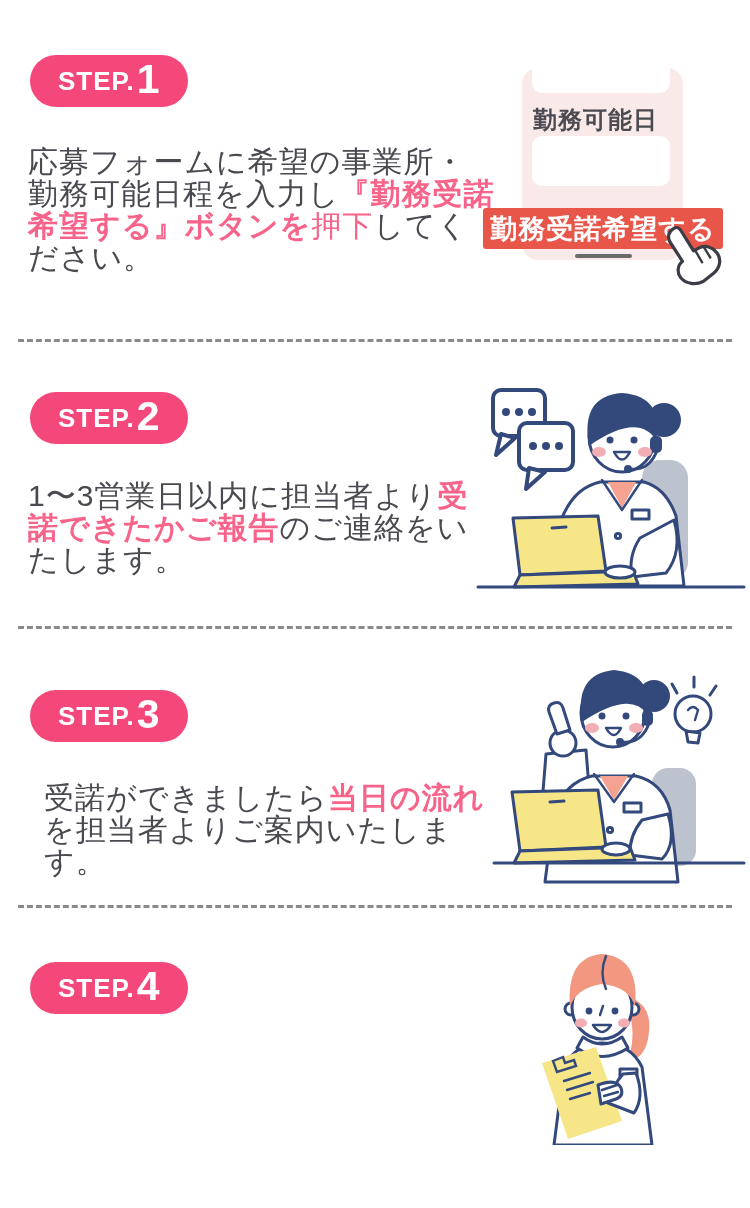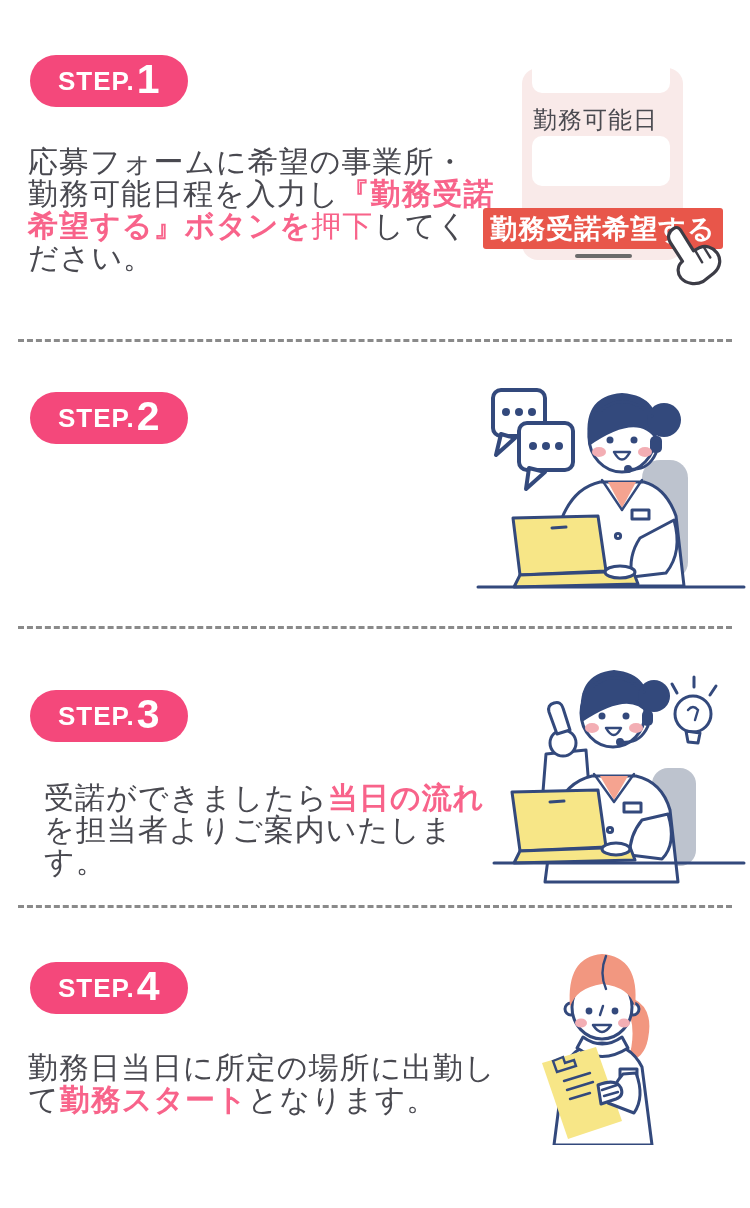--- a/index.html
+++ b/index.html
@@ -50,21 +50,21 @@
   .phone-body{
     position:absolute;left:42px;top:13px;width:161px;height:192px;
     background:var(--phone-bg,#f9eae9);border-radius:16px;
   }
   .phone-topbar{
     position:absolute;left:10px;top:0;width:138px;height:25px;
     background:#fff;border-radius:0 0 10px 10px;
   }
   .phone-label{
     position:absolute;left:11px;top:36px;
-    font-size:24px;font-weight:400;color:#4a4a50;letter-spacing:1px;
+    font-size:24px;font-weight:700;color:#4a4a50;letter-spacing:1px;
   }
   .phone-input{
     position:absolute;left:10px;top:68px;width:138px;height:50px;
     background:#fff;border-radius:10px;
   }
   .phone-button{
     position:absolute;left:3px;top:141px;width:240px;height:41px;
     background:var(--button-red,#e8564a);border-radius:3px;
     color:#fff;font-size:27px;font-weight:700;letter-spacing:1px;
     display:flex;align-items:center;justify-content:center;margin-top:12px;
@@ -121,20 +121,21 @@
     </div>
   </div>
 
   <div class="divider d1"></div>
 
   <div class="section s2">
     <div class="badge">
       <span class="prefix">STEP.</span>
       <span class="num">2</span>
     </div>
+    <p class="desc"><span class="seg normal">1〜3営業日以内に担当者より</span><span class="seg pink-bold">受諾できたかご報告</span><span class="seg normal">のご連絡をいたします。</span></p>
 
     <svg class="illu2" viewBox="0 0 280 240">
 
       <rect class="chair" x="172" y="100" width="46" height="120" rx="18"></rect>
 
       <g>
         <rect class="bubble" x="23" y="30" width="52" height="46" rx="8"></rect>
         <path class="bubble" d="M31 74 L26 95 L45 78 Z"></path>
         <circle class="navyfill" cx="36" cy="52" r="4"></circle>
         <circle class="navyfill" cx="49" cy="52" r="4"></circle>
@@ -236,21 +237,20 @@
     </svg>
   </div>
 
   <div class="divider d3"></div>
 
   <div class="section s4">
     <div class="badge">
       <span class="prefix">STEP.</span>
       <span class="num">4</span>
     </div>
-    <p class="desc"><span class="seg normal">勤務日当日に所定の場所に出勤して</span><span class="seg pink-bold">勤務スタート</span><span class="seg normal">となります。</span></p>
 
     <svg class="illu4" viewBox="0 0 140 200">
       <g>
         <path class="coral" d="M94 54 Q114 64 108 94 Q104 114 88 116 Q98 84 86 60 Z"></path>
         <circle class="outline" cx="31" cy="64" r="6" stroke-width="2.4"></circle>
         <circle class="outline" cx="93" cy="64" r="6" stroke-width="2.4"></circle>
         <ellipse class="outline" cx="62" cy="62" rx="30" ry="32"></ellipse>
         <path class="coral" d="M30 62 Q26 12 62 9 Q100 12 95 62 Q90 42 62 39 Q36 43 30 62 Z"></path>
         <path class="thin" d="M66 11 Q59 28 66 44"></path>
         <circle class="navyfill" cx="49" cy="66" r="3.4"></circle>

